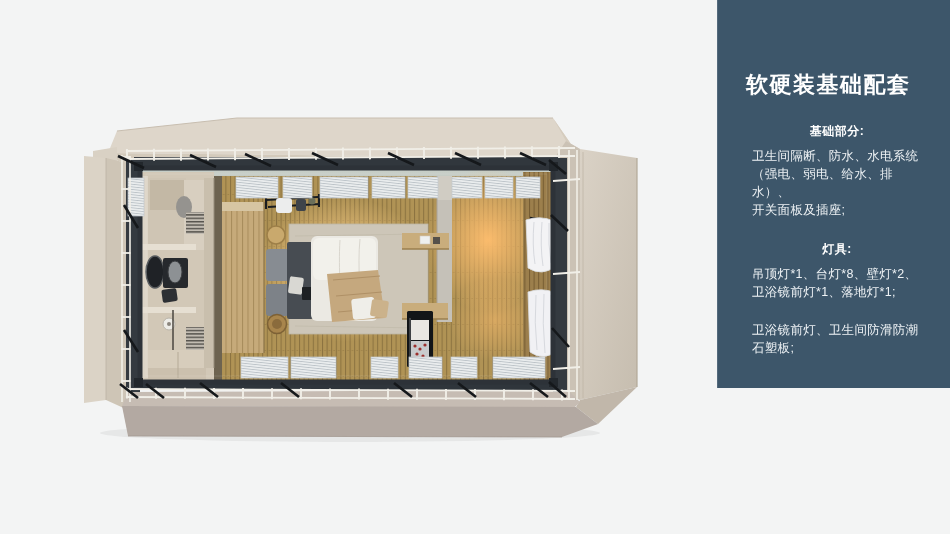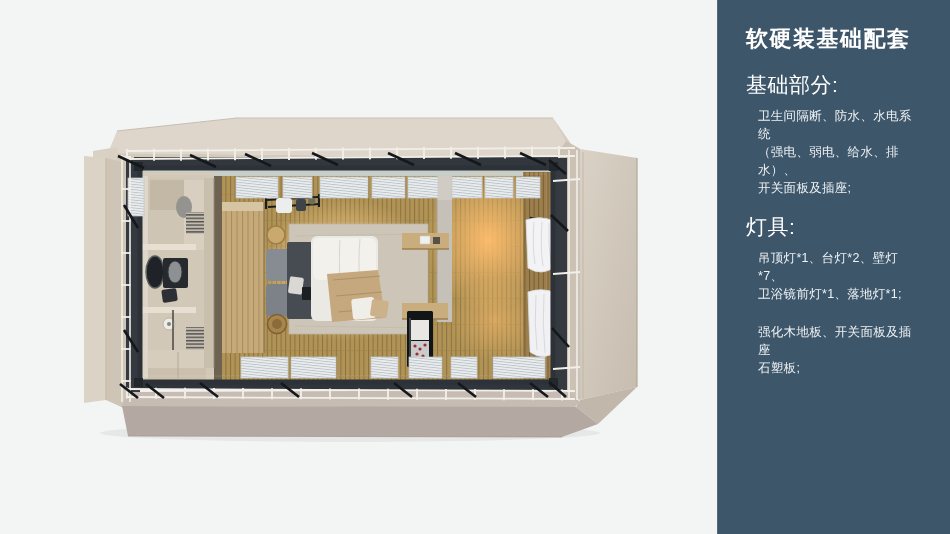--- a/index.html
+++ b/index.html
@@ -1,26 +1,26 @@
 <!DOCTYPE html>
 <html><head>
 <meta charset="utf-8">
 <style>
   html,body{margin:0;padding:0;background:#e9eaea;}
   .page{position:relative;width:950px;height:534px;background:#f3f4f4;overflow:hidden;
         font-family:"Liberation Sans","DejaVu Sans",sans-serif;}
   .scene{position:absolute;left:0;top:0;width:717px;height:534px;}
-  .sidebar{position:absolute;left:717px;top:0;width:233px;height:534px;
+  .sidebar{position:absolute;left:717px;top:0;width:233px;height:388px;
            background:#3d566a;color:#fff;box-sizing:border-box;
-           padding:24px 22px 0 28px;border-left:1px solid rgba(255,255,255,0.12);}
+           padding:70px 22px 0 28px;border-left:1px solid rgba(255,255,255,0.12);}
   .sidebar h1{font-size:22px;line-height:30px;font-weight:bold;margin:0 0 21px 0;
               letter-spacing:1.5px;white-space:nowrap;}
   .sec{margin:0 0 20px 0;}
-  .sec h2{font-size:21px;line-height:20px;font-weight:normal;margin:0 0 2px 0;letter-spacing:0.5px;}
-  .sec p{font-size:12.5px;line-height:18px;margin:12px;color:#eef2f5;letter-spacing:0.3px;
+  .sec h2{font-size:12px;line-height:20px;font-weight:bold;margin:0 0 2px 0;letter-spacing:0.5px;text-align:center;}
+  .sec p{font-size:12.5px;line-height:18px;margin:6px;color:#eef2f5;letter-spacing:0.3px;
          white-space:pre-line;}
 </style>
 </head>
 <body>
 
 <div class="page">
 
   <div class="scene">
   <svg width="717" height="534" viewBox="0 0 717 534" xmlns="http://www.w3.org/2000/svg">
     <defs>
@@ -309,26 +309,26 @@
     <div class="sec">
       <h2>基础部分:</h2>
       <p>卫生间隔断、防水、水电系统
 （强电、弱电、给水、排水）、
 开关面板及插座;</p>
     </div>
 
 
     <div class="sec">
       <h2>灯具:</h2>
-      <p>吊顶灯*1、台灯*2、壁灯*7、
+      <p>吊顶灯*1、台灯*8、壁灯*2、
 卫浴镜前灯*1、落地灯*1;</p>
     </div>
 
     <div class="sec">
     </div>
 
     <div class="sec">
-      <p>强化木地板、开关面板及插座
+      <p>卫浴镜前灯、卫生间防滑防潮
 石塑板;</p>
     </div>
   </aside>
 
 </div>
 
 </body></html>

